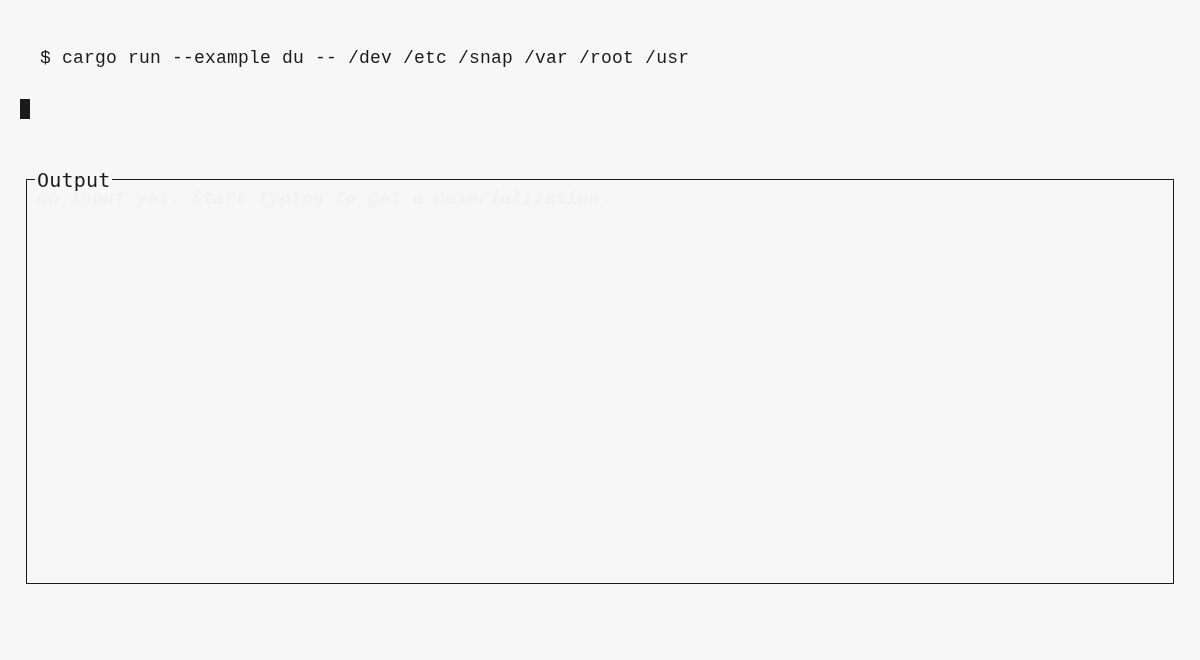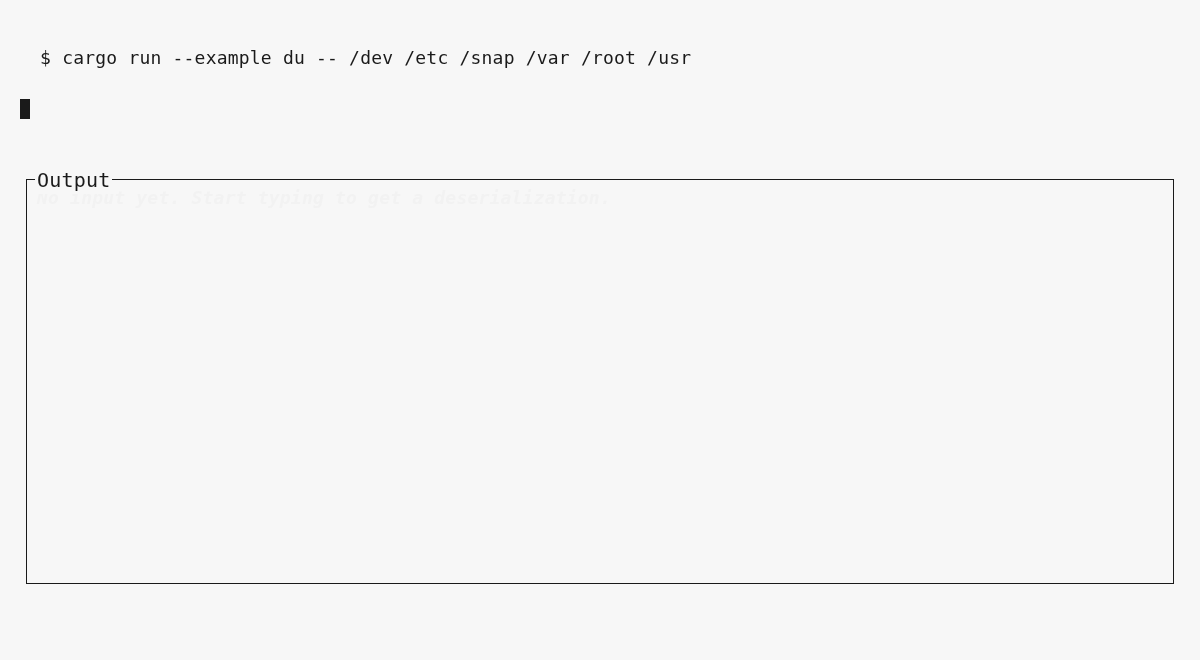--- a/index.html
+++ b/index.html
@@ -14,20 +14,21 @@
       line-height: 1.35;
       color: #1a1a1a;
       width: 1200px;
       height: 660px;
       padding: 22px 18px;
       overflow: hidden;
     }
     .command-block {
       white-space: pre;
       letter-spacing: 0.2px;
+      font-family: Liberation Mono, monospace;
     }
     .prompt-symbol {
       display: inline;
     }
     .command-line {
       display: inline;
     }
     .continuation-line {
       display: block;
     }

